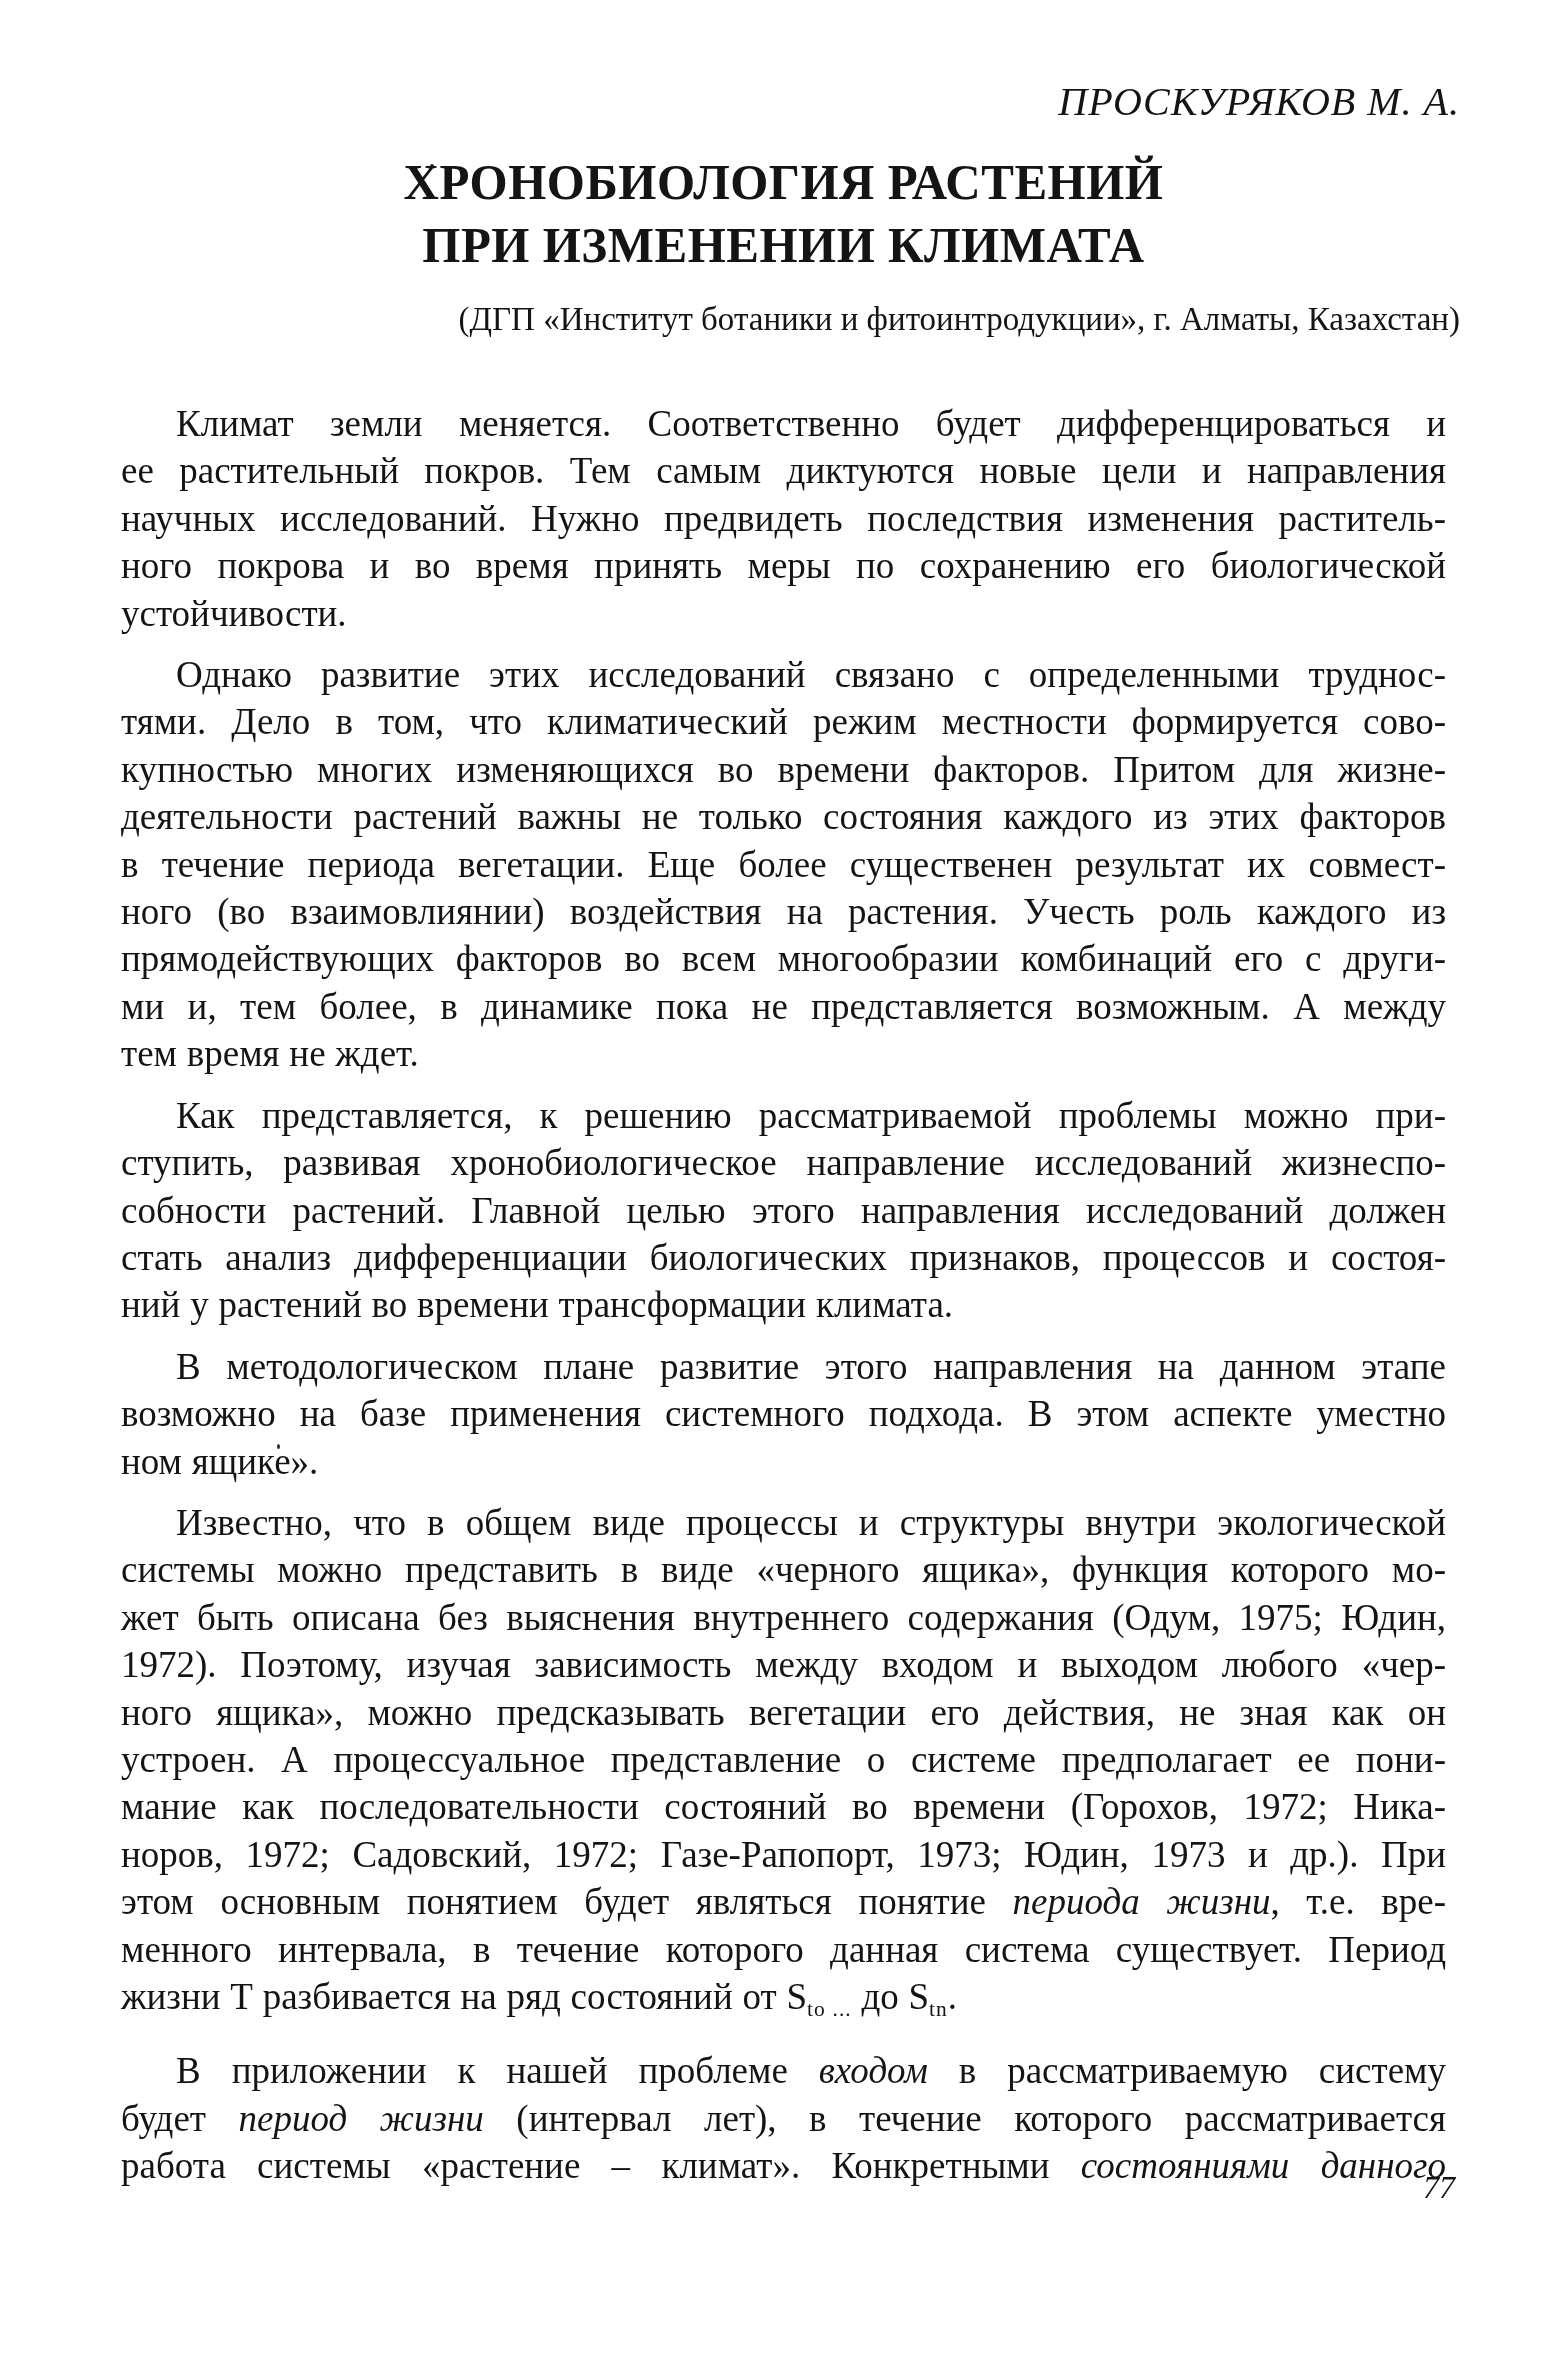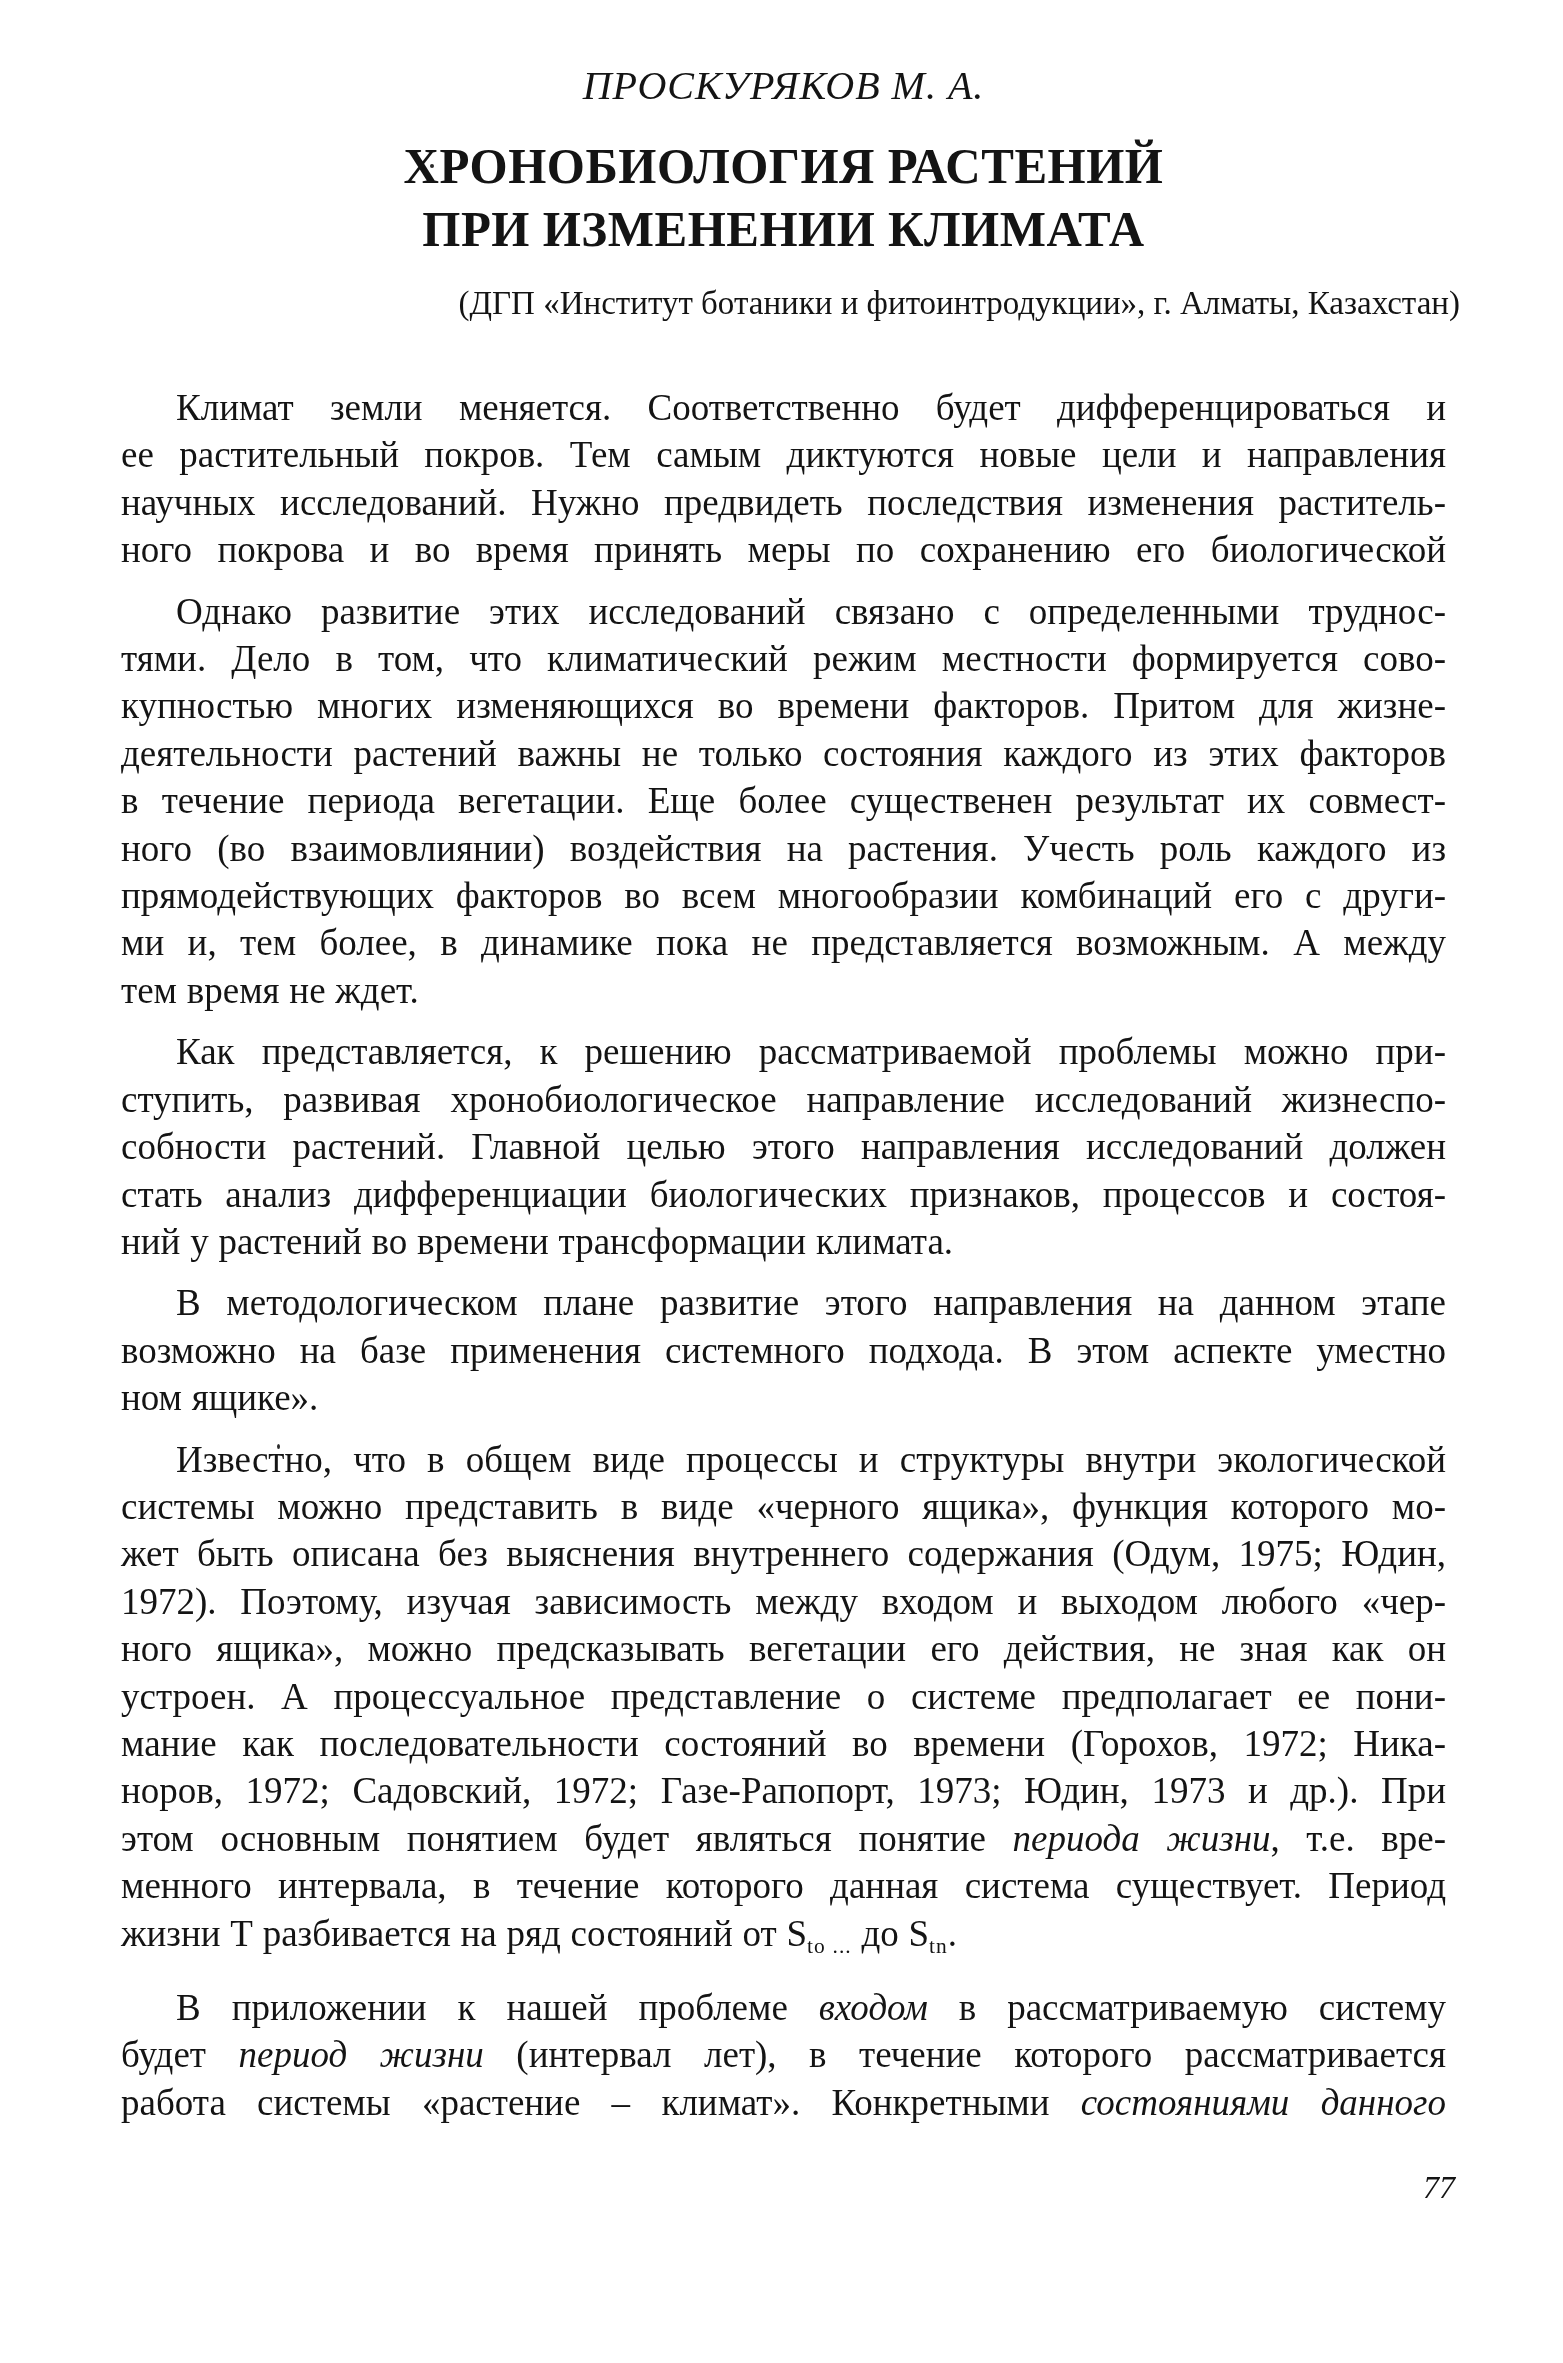--- a/index.html
+++ b/index.html
@@ -13,25 +13,25 @@
     height: 2363px;
     background: #ffffff;
     color: #141414;
     font-family: "Liberation Serif", "DejaVu Serif", serif;
     overflow: hidden;
   }
   .content {
     padding: 0 103px 0 107px; 
   }
   .author {
-    padding-top: 64px;
+    padding-top: 80px;
     font-style: italic;
     font-size: 40px;
     line-height: 44px;
-    text-align: center;
+    text-align: right;
     letter-spacing: 1px;
   }
   .title {
     margin: 26px 0 0 0;
     font-weight: bold;
     font-size: 49px;
     line-height: 61px;
     text-align: center;
     letter-spacing: 0.5px;
     transform: scaleY(1.04);
@@ -92,20 +92,21 @@
       <div>ХРОНОБИОЛОГИЯ РАСТЕНИЙ</div>
       <div>ПРИ ИЗМЕНЕНИИ КЛИМАТА</div>
     </div>
     <div class="affiliation">(ДГП «Институт ботаники и фитоинтродукции», г. Алматы, Казахстан)</div>
     <div class="body-text" id="body-text">
         <div class="para">
           <div class="line first"><span>Климат земли меняется. Соответственно будет дифференцироваться и</span></div>
           <div class="line"><span>ее растительный покров. Тем самым диктуются новые цели и направления</span></div>
           <div class="line"><span>научных исследований. Нужно предвидеть последствия изменения раститель-</span></div>
           <div class="line"><span>ного покрова и во время принять меры по сохранению его биологической</span></div>
+          <div class="line last"><span>устойчивости.</span></div>
         </div>
         <div class="para">
           <div class="line first"><span>Однако развитие этих исследований связано с определенными труднос-</span></div>
           <div class="line"><span>тями. Дело в том, что климатический режим местности формируется сово-</span></div>
           <div class="line"><span>купностью многих изменяющихся во времени факторов. Притом для жизне-</span></div>
           <div class="line"><span>деятельности растений важны не только состояния каждого из этих факторов</span></div>
           <div class="line"><span>в течение периода вегетации. Еще более существенен результат их совмест-</span></div>
           <div class="line"><span>ного (во взаимовлиянии) воздействия на растения. Учесть роль каждого из</span></div>
           <div class="line"><span>прямодействующих факторов во всем многообразии комбинаций его с други-</span></div>
           <div class="line"><span>ми и, тем более, в динамике пока не представляется возможным. А между</span></div>

